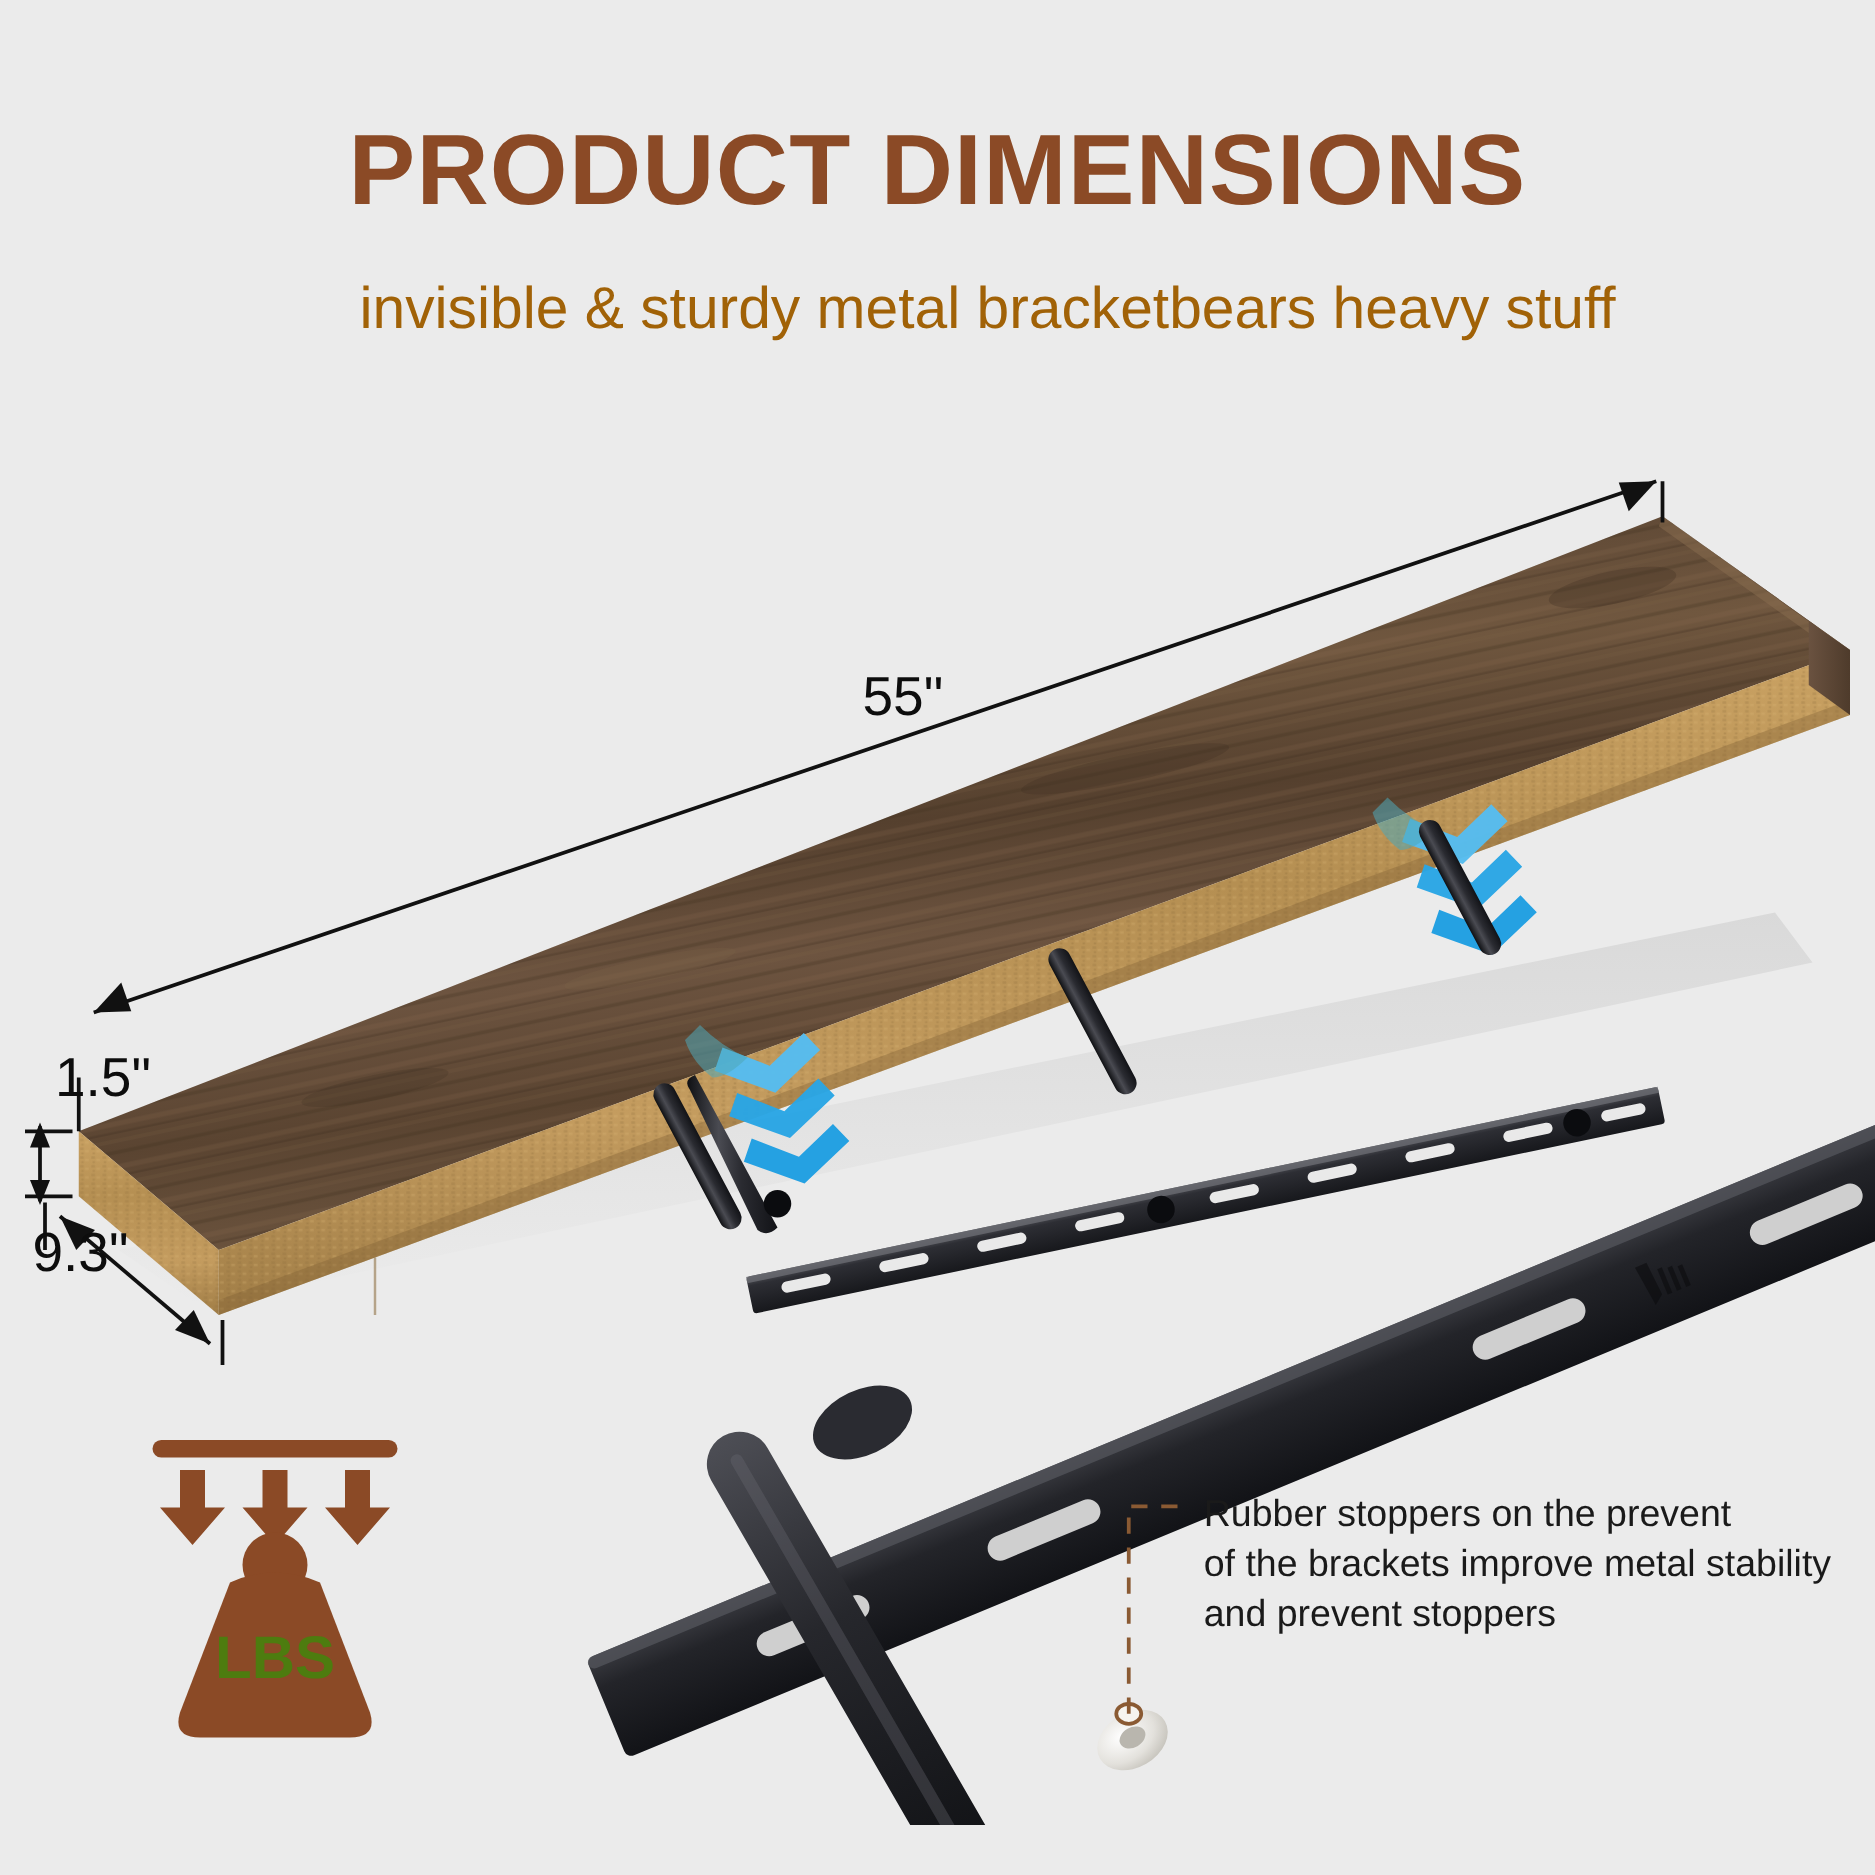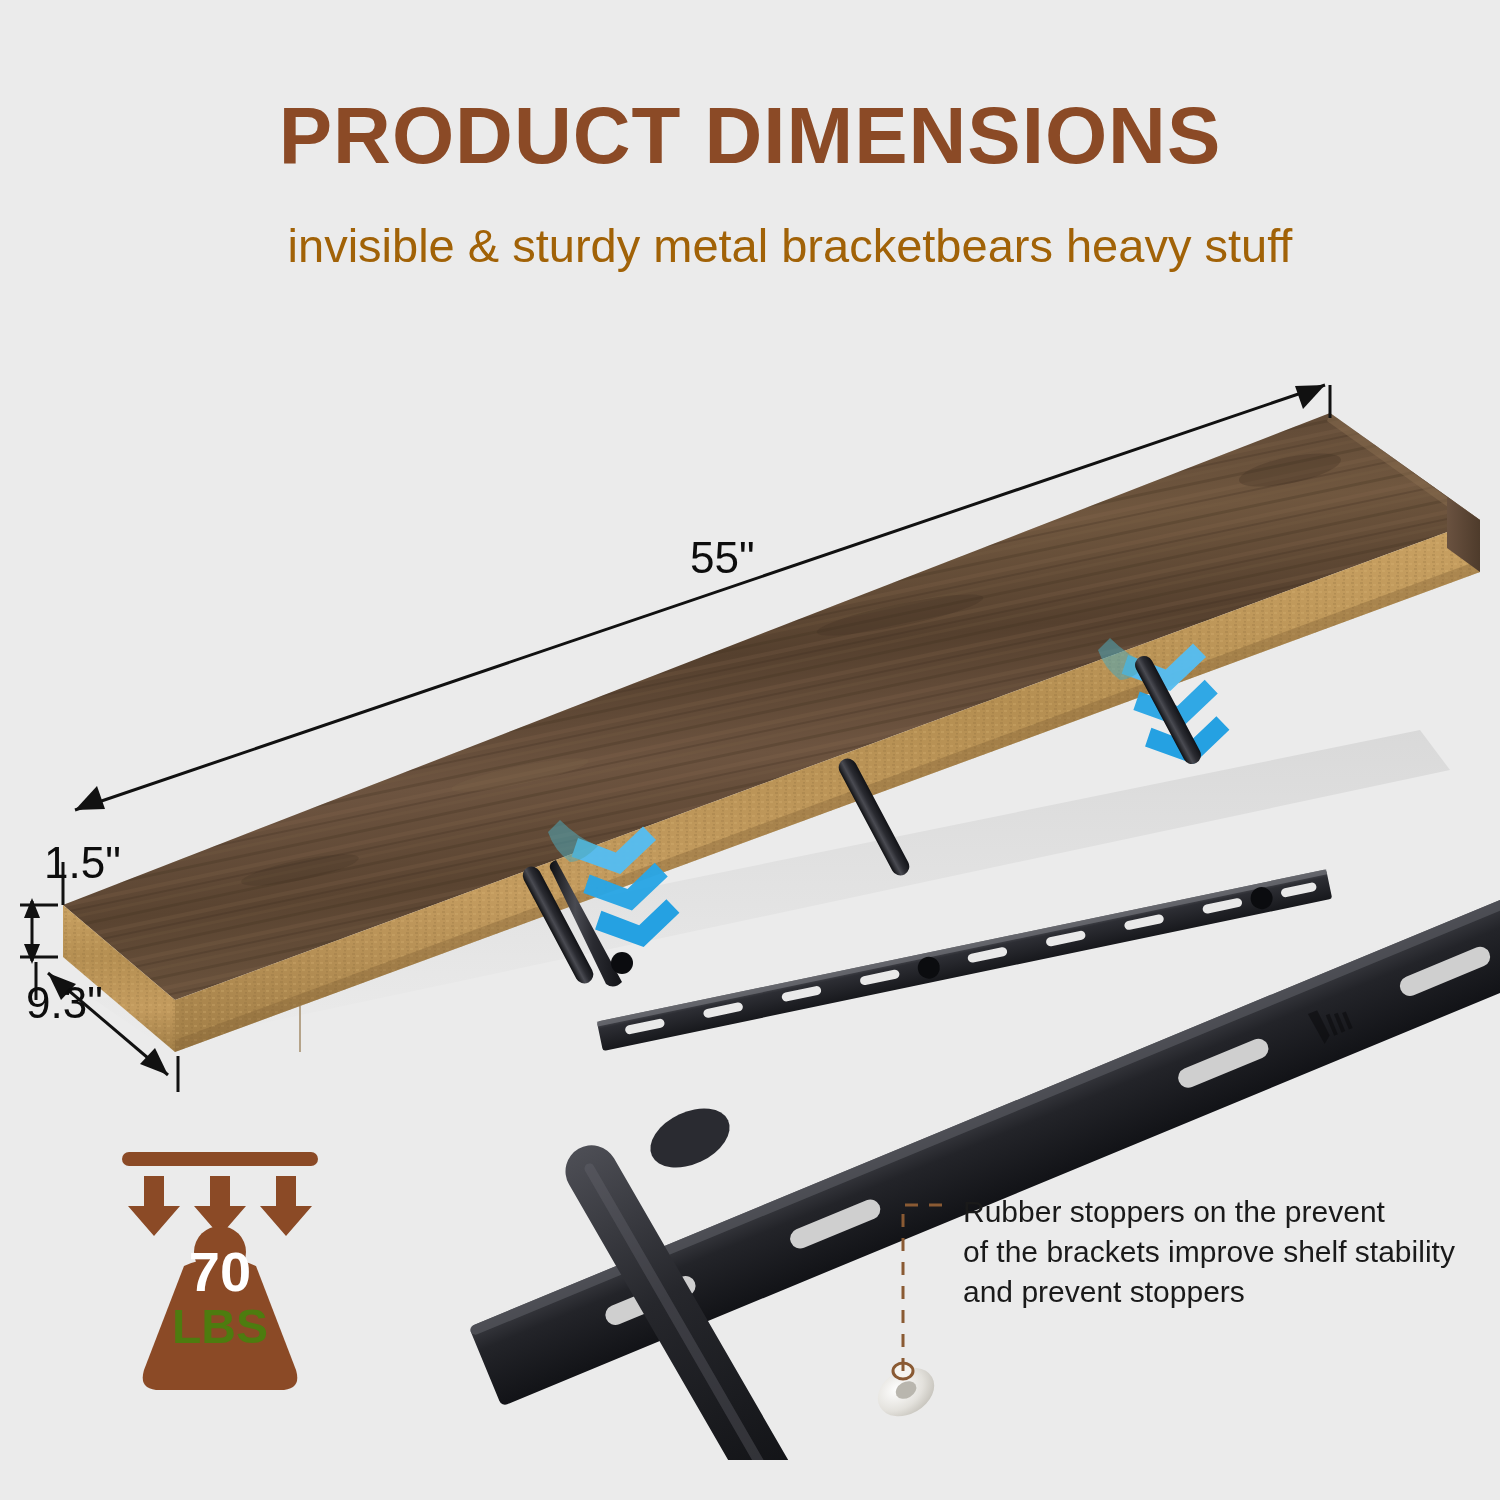--- a/index.html
+++ b/index.html
@@ -335,23 +335,22 @@
         <path d="M34,28 h20 v30 h16 L44,88 L18,58 h16 z"></path>
         <path d="M100,28 h20 v30 h16 L110,88 L84,58 h16 z"></path>
         <path d="M166,28 h20 v30 h16 L176,88 L150,58 h16 z"></path>
       </g>
 
       <g>
         <circle cx="110" cy="104" r="26" fill="#8b4a26"></circle>
         <path d="M74,118 q36,-16 72,0 L186,222 q6,20 -16,20 H50 q-22,0 -16,-20 Z" fill="#8b4a26"></path>
       </g>
     </svg>
-    <div id="weight-num">70</div>
     <div id="weight-unit">LBS</div>
   </div>
 
   <div id="callout-text">
     <span>Rubber stoppers on the prevent</span>
-    <span>of the brackets improve shelf stability</span>
+    <span>of the brackets improve metal stability</span>
     <span>and prevent stoppers</span>
   </div>
 
 </div>
 
 </body></html>

